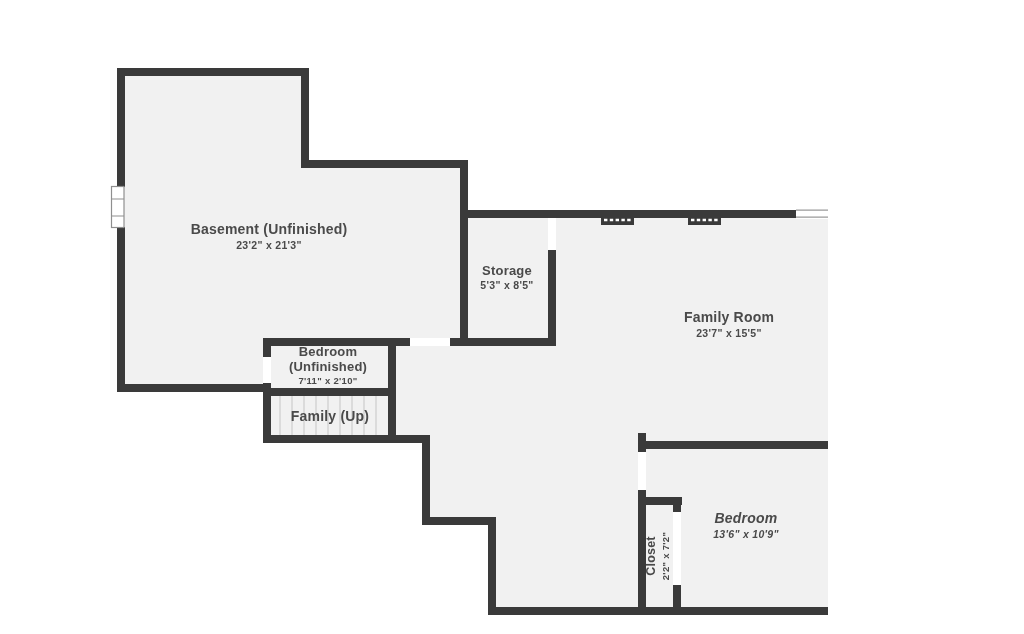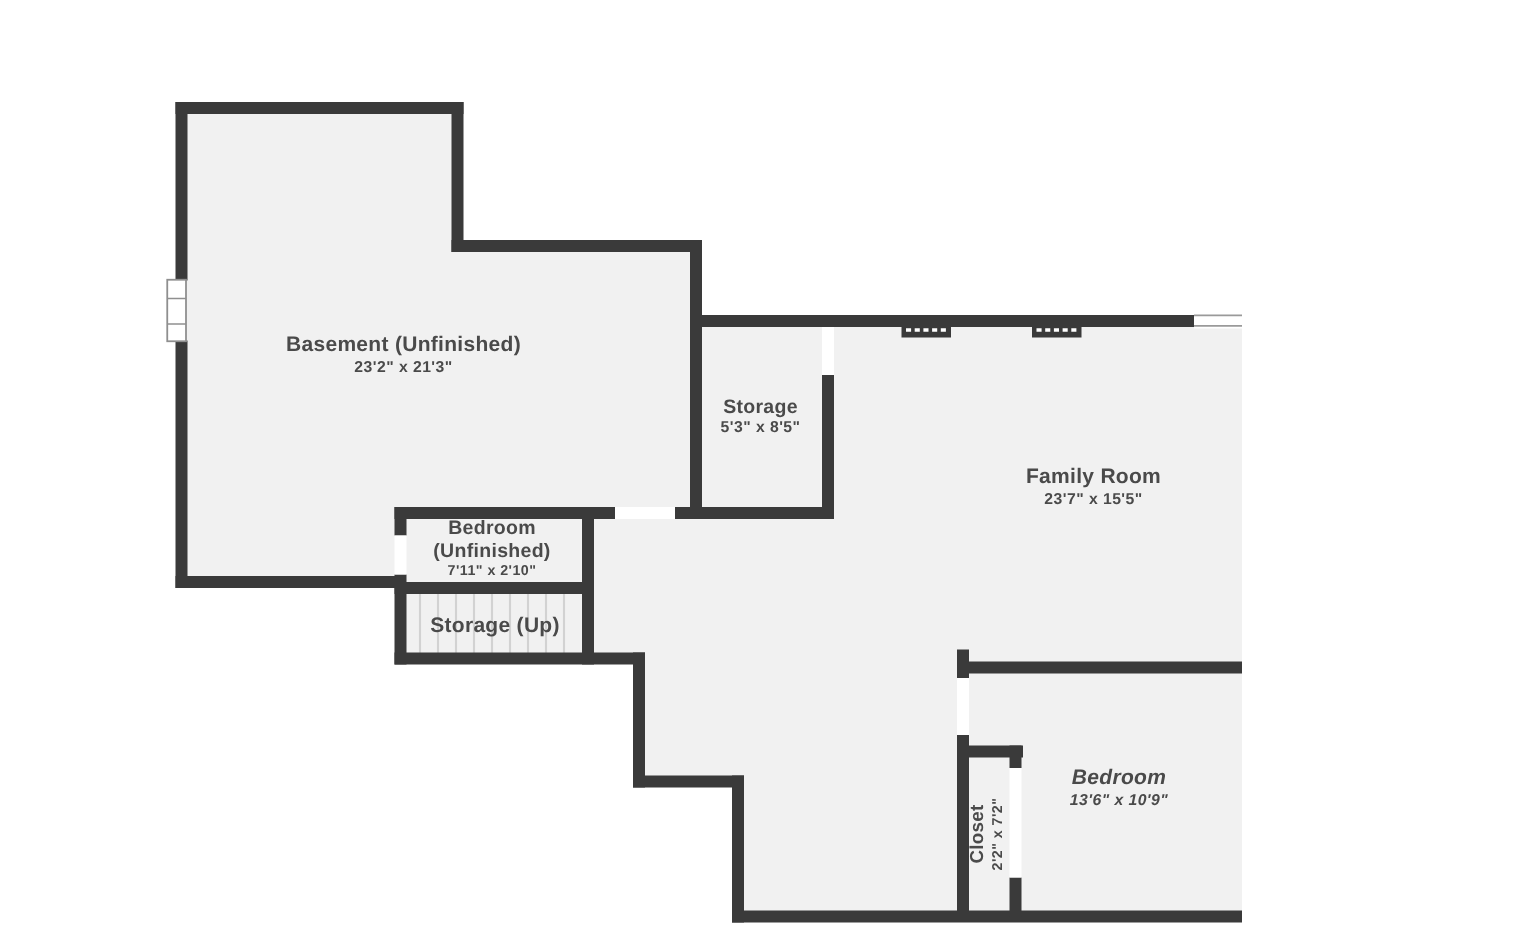--- a/index.html
+++ b/index.html
@@ -162,21 +162,21 @@
     <div class="room-dims">23'7" x 15'5"</div>
   </div>
 
   <div class="label" style="left:328px;top:366px;">
     <div class="room-name sm" style="line-height:1.15">Bedroom</div>
     <div class="room-name sm" style="line-height:1.15">(Unfinished)</div>
     <div class="room-dims xs">7'11" x 2'10"</div>
   </div>
 
   <div class="label" style="left:330px;top:417px;">
-    <div class="room-name">Storage (Up)</div>
+    <div class="room-name">Family (Up)</div>
   </div>
 
   <div class="label" style="left:746px;top:525px;font-style:italic;">
     <div class="room-name">Bedroom</div>
     <div class="room-dims">13'6" x 10'9"</div>
   </div>
 
   <div class="label rot" style="left:658px;top:556px;">
     <div class="room-name sm" style="font-size:12.5px">Closet</div>
     <div class="room-dims xs">2'2" x 7'2"</div>

